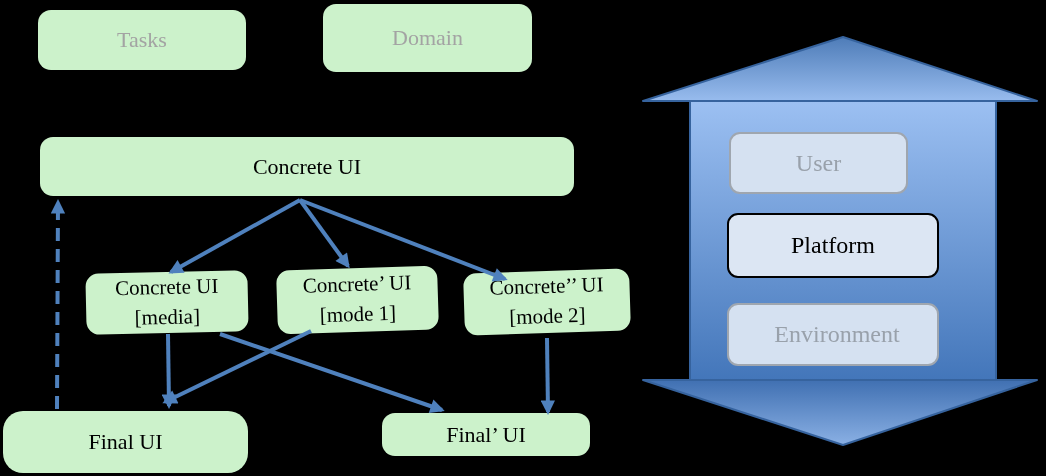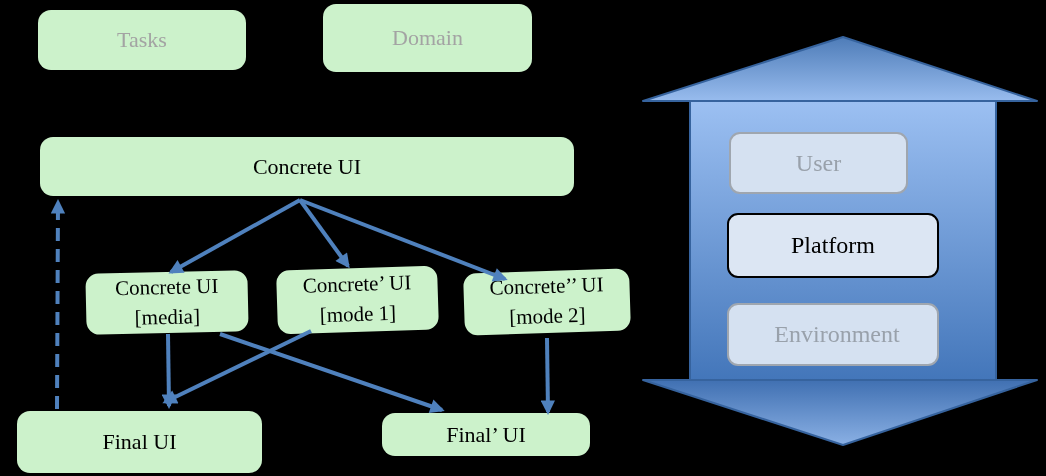--- a/index.html
+++ b/index.html
@@ -101,21 +101,21 @@
   <div class="box green concrete" style="left:277px; top:268px; width:161px; height:64px; transform:rotate(-1.8deg);">
     <span class="l1">Concrete’ UI</span>
     <span class="l2">[mode 1]</span>
   </div>
 
   <div class="box green concrete" style="left:464px; top:271px; width:166px; height:62px; transform:rotate(-1.8deg);">
     <span class="l1">Concrete’’ UI</span>
     <span class="l2">[mode 2]</span>
   </div>
 
-  <div class="box green" style="left:17px; top:411px; width:245px; height:62px;">
+  <div class="box green" style="left:3px; top:411px; width:245px; height:62px;border-radius:20px;">
     <span>Final UI</span>
   </div>
 
   <div class="box green" style="left:382px; top:413px; width:208px; height:43px;">
     <span>Final’ UI</span>
   </div>
 
   <div class="box sidebox" style="left:729px; top:132px; width:179px; height:62px;">
     <span>User</span>
   </div>

